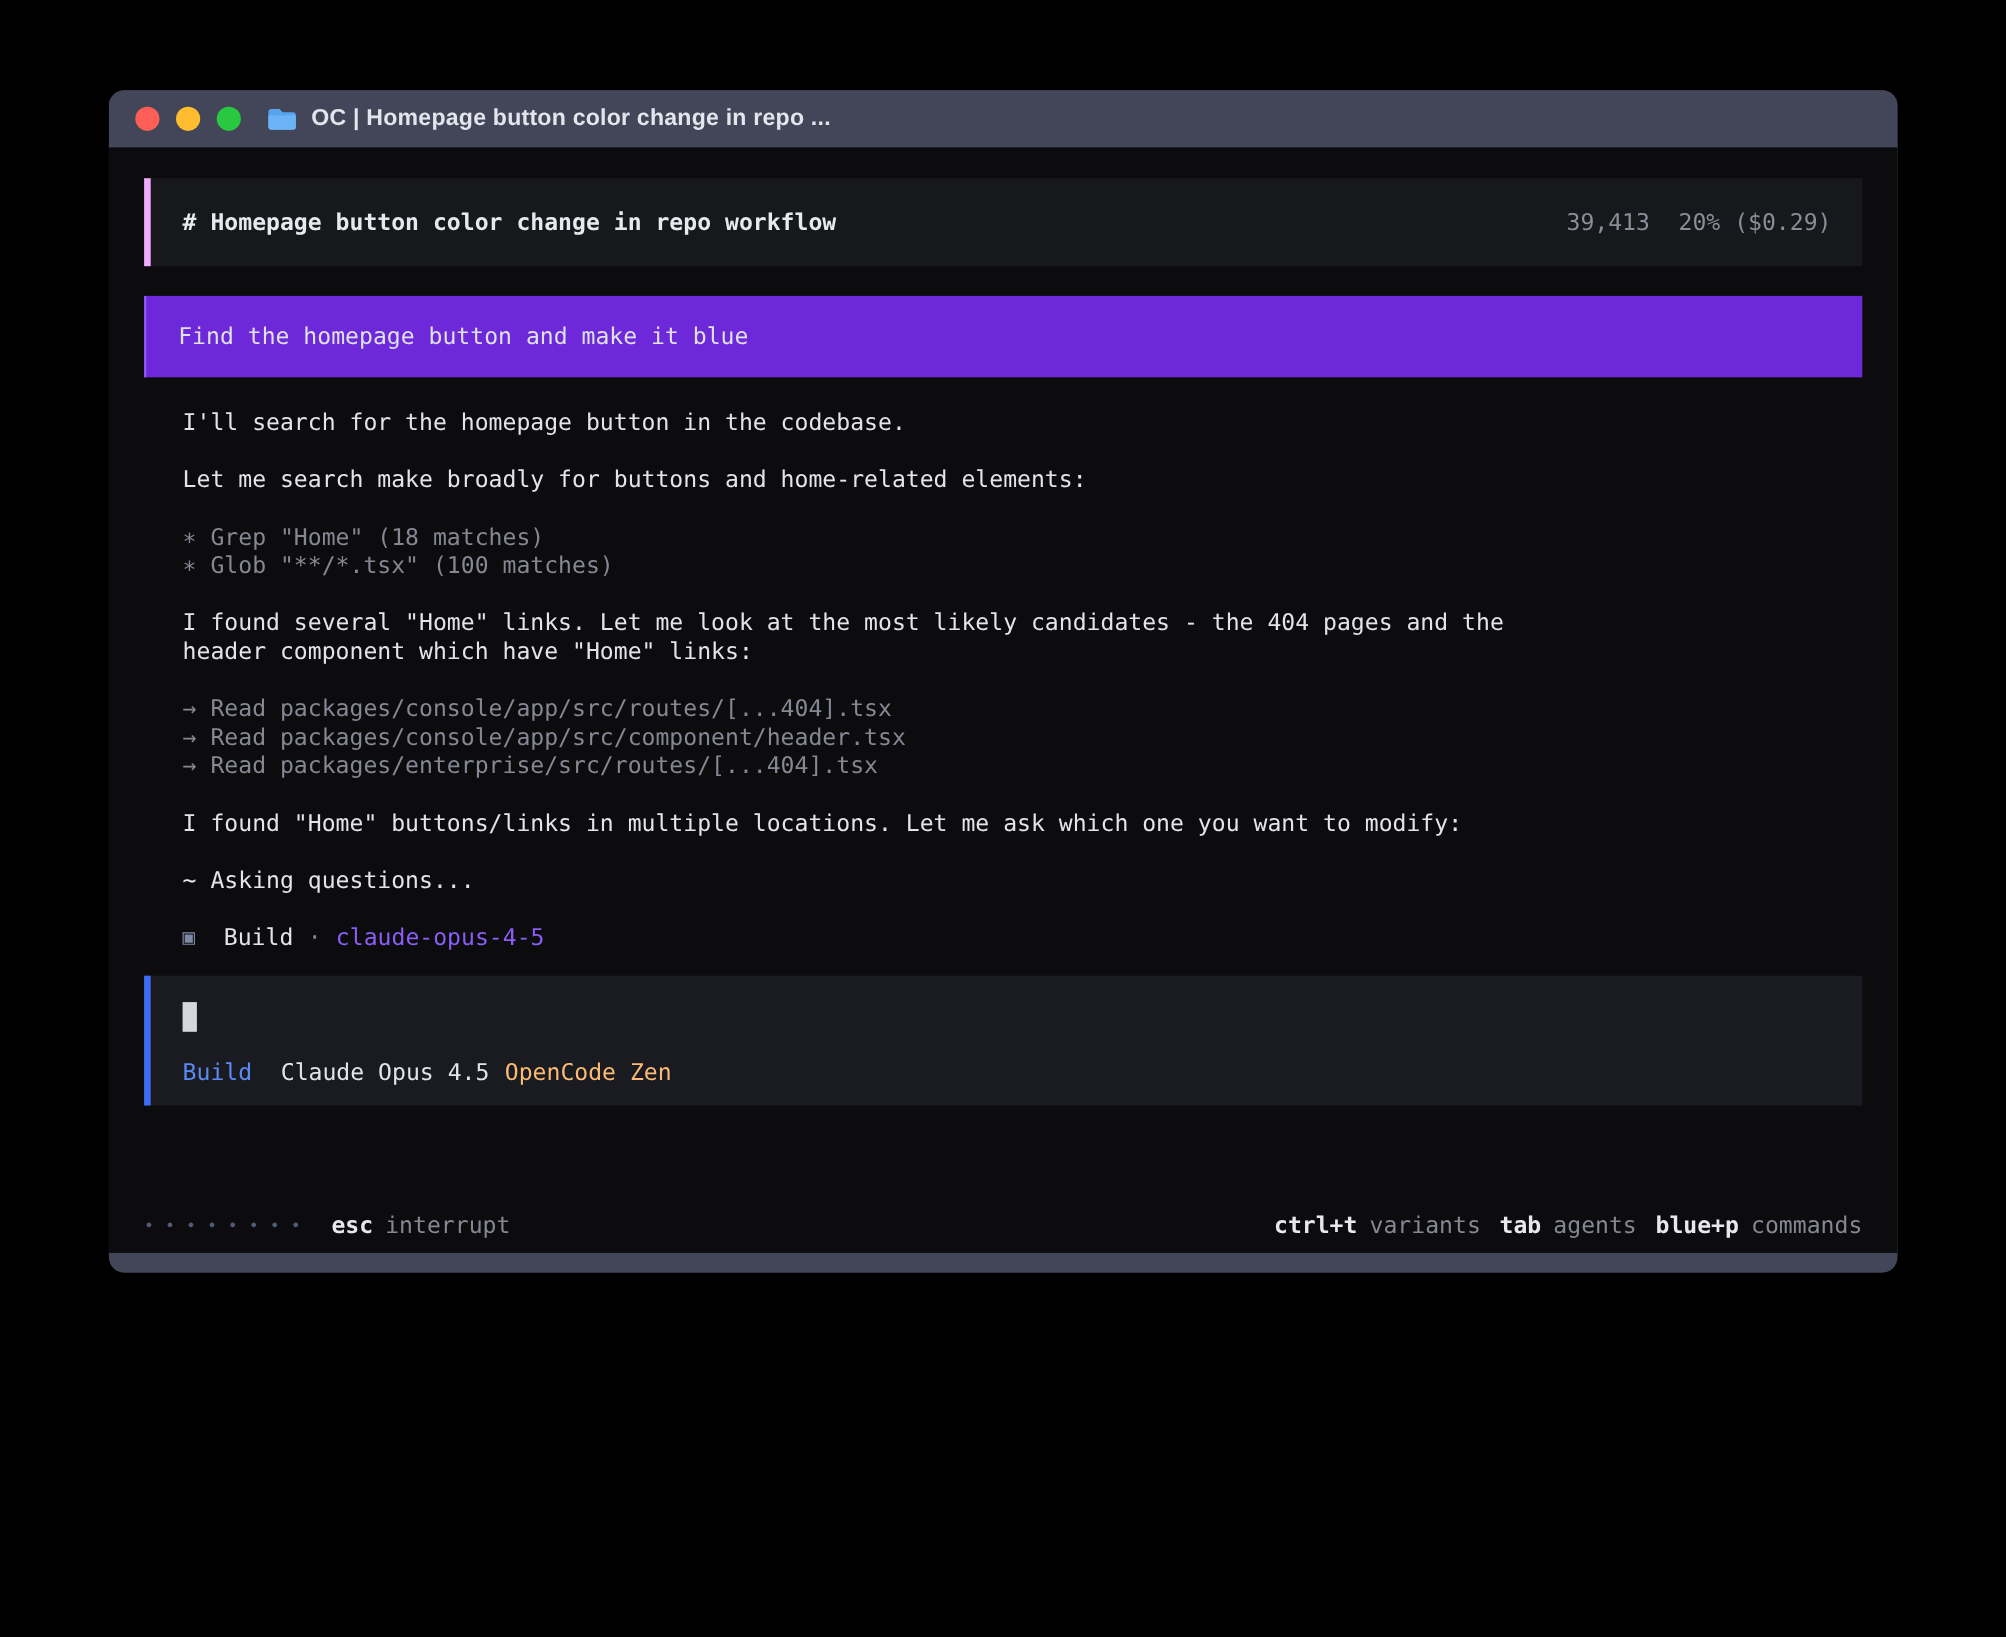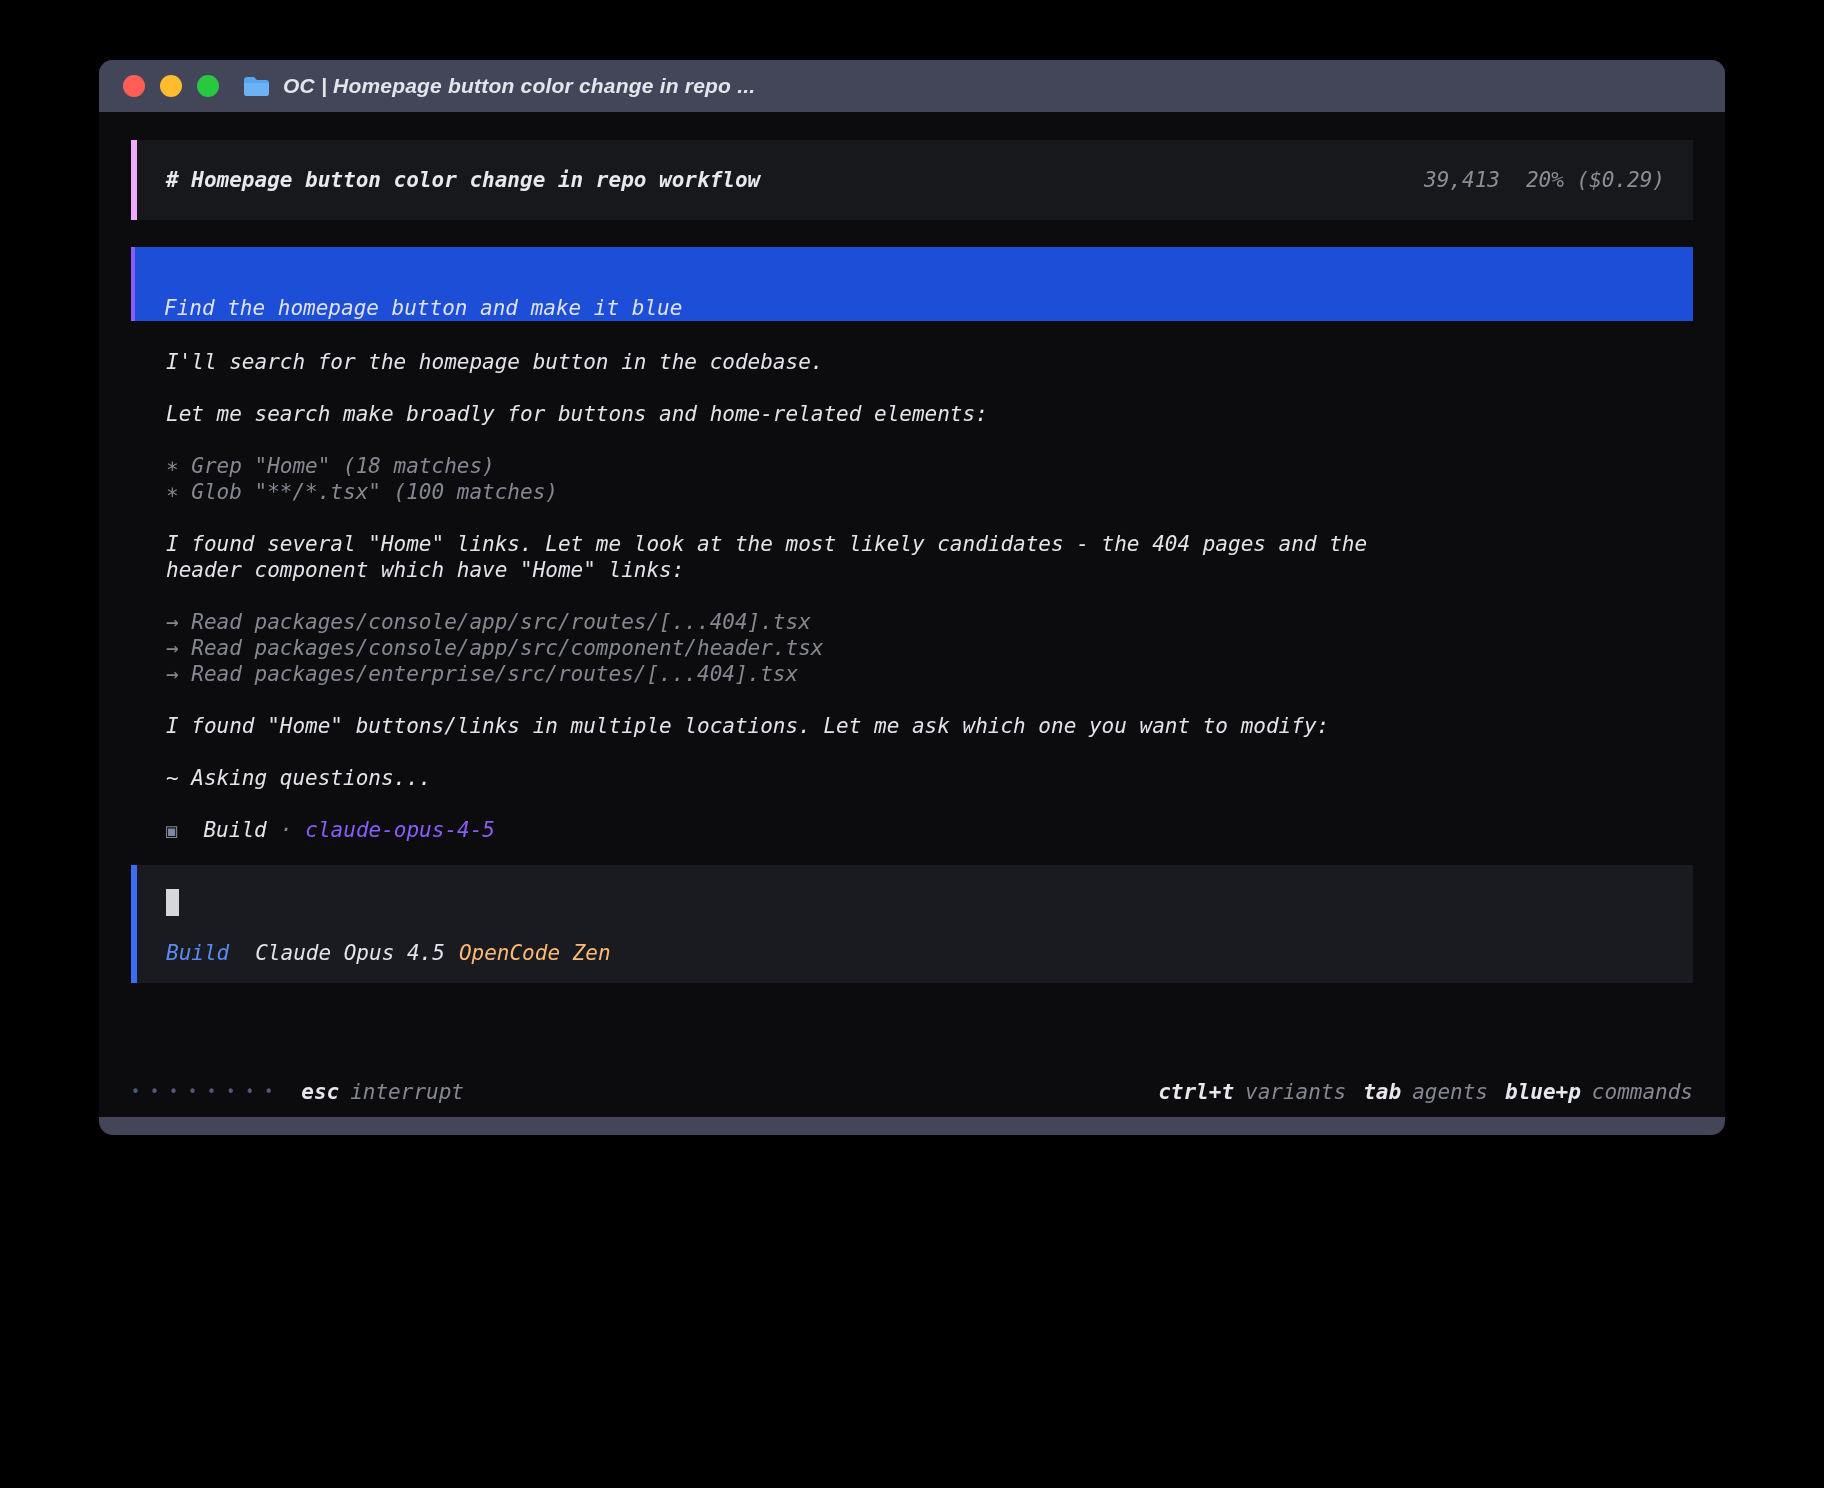--- a/index.html
+++ b/index.html
@@ -1,22 +1,22 @@
 <!DOCTYPE html>
 <html><head>
 <meta charset="utf-8">
 <style>
   * { margin:0; padding:0; box-sizing:border-box; }
   html,body { width:1824px; height:1488px; background:#000; overflow:hidden; }
   body { font-family:"DejaVu Sans Mono", monospace; }
 
   .window {
-    position:absolute; left:99px; top:60px; width:1626px; height:1075px;
+    position:absolute; left:99px; top:82px; width:1626px; height:1075px;
     background:#434659; border-radius:14px; overflow:hidden;
-    display:flex; flex-direction:column;font-style:italic;
+    display:flex; flex-direction:column;
   }
   .titlebar {
     height:52px; flex:0 0 52px; display:flex; align-items:center;
     padding-left:24px; background:#434659;
     font-family:"Liberation Sans", sans-serif;
   }
   .lights { display:flex; gap:15px; align-items:center; }
   .light { width:22px; height:22px; border-radius:50%; }
   .light.red { background:#ff5f57; }
   .light.yellow { background:#febc2e; }
@@ -36,22 +36,22 @@
 
   .session-header {
     flex:0 0 80px; background:#17181b; border-left:6px solid #f0abfc;
     display:flex; align-items:center; justify-content:space-between;
     padding:0 28px 0 29px;
   }
   .session-header .sh-title { font-weight:bold; color:#e7e9ee; }
   .session-header .sh-right { display:flex; gap:26px; color:#8b8d98; }
 
   .user-msg {
-    margin-top:27px; flex:0 0 74px; background:#1d4ed8; border-left:4px solid #8b5cf6;
-    display:flex; align-items:flex-end; padding-left:29px; color:#dfe1e7;
+    margin-top:27px; flex:0 0 74px; background:#6d28d9; border-left:2px solid #8b5cf6;
+    display:flex; align-items:center; padding-left:29px; color:#dfe1e7;
   }
 
   .transcript { margin-top:28px; padding-left:35px; }
   .transcript .para { margin-bottom:26px; max-width:1240px; }
   .transcript .toolgroup { margin-bottom:26px; }
   .transcript .toolline { white-space:pre; }
 
   .agent-line { display:flex; align-items:center; }
   .agent-line .agent-icon { color:#7d86a3; margin-right:26px; font-size:19px; }
   .agent-line .agent-name { color:#e2e4e9; }

